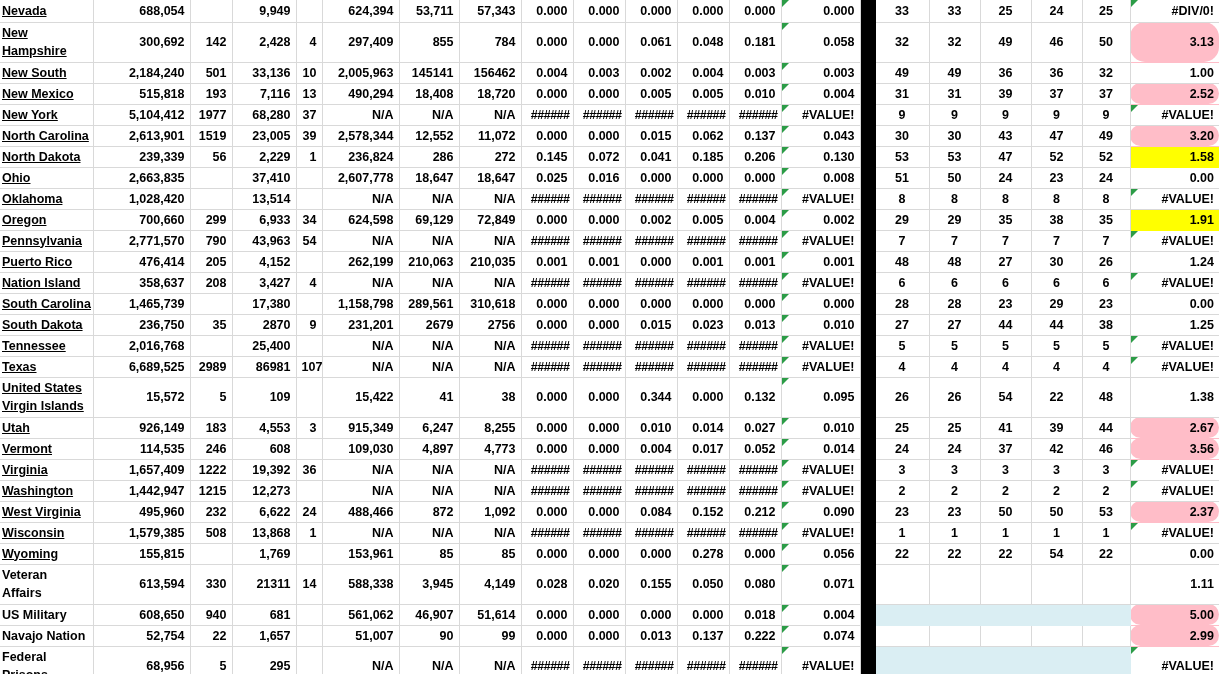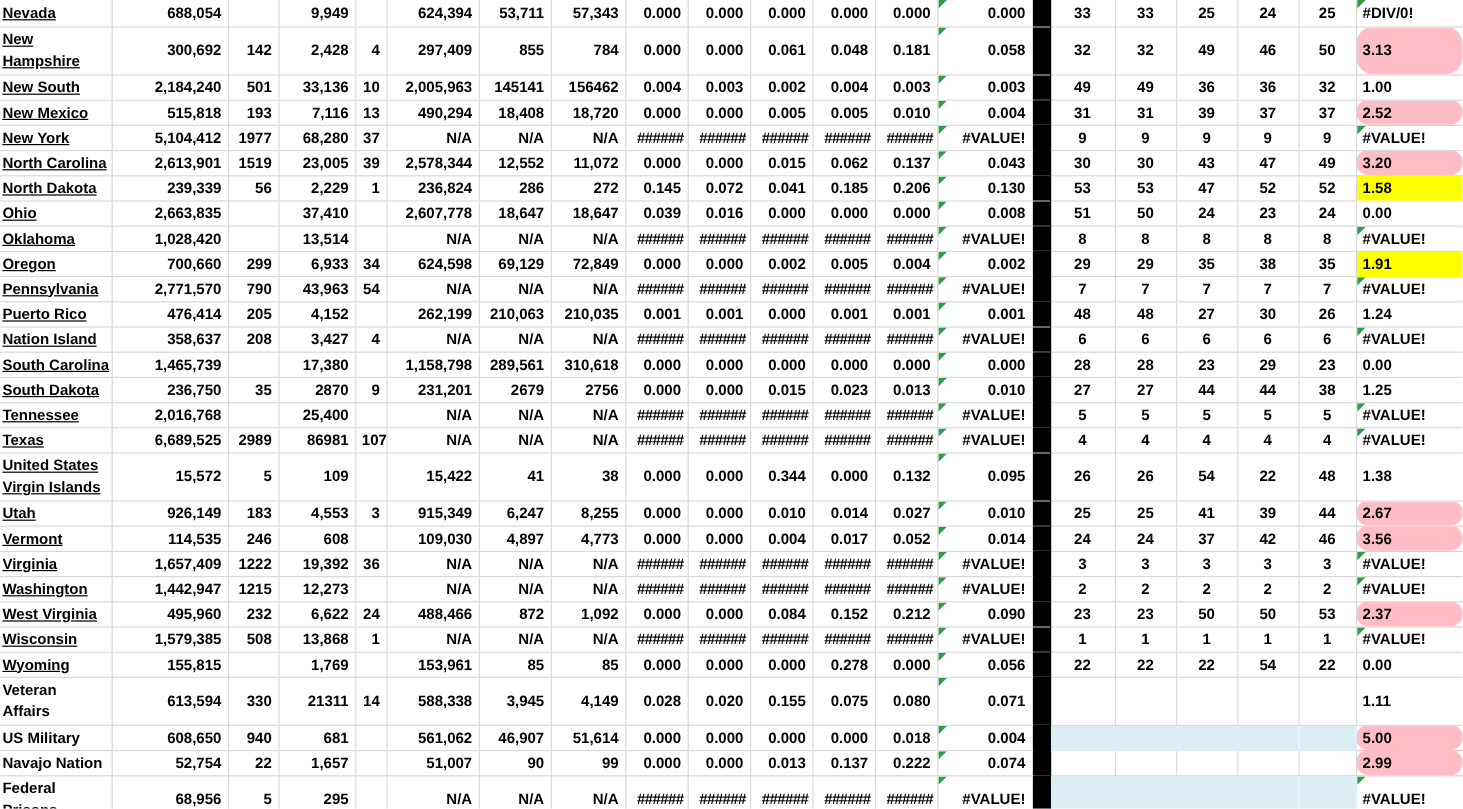--- a/index.html
+++ b/index.html
@@ -15,21 +15,21 @@
   }
   tr.rh1{height:20px;}
   tr.rh2{height:40px;}
   tr.first{height:22px;}
   td.name{text-align:left;padding:1px 2px;line-height:18px;white-space:normal;}
   td.name div{white-space:nowrap;}
   .u{text-decoration:underline;}
   td.num{text-align:right;}
   td.hash{letter-spacing:-0.5px;padding:0 3px;}
   td.rank{text-align:center;}
-  td.final{text-align:left;margin-top:23px;}
+  td.final{text-align:right;margin-top:23px;}
   td.divider{background:var(--divider);border-color:var(--divider);padding:0;}
   .fill-pink{background:var(--pink);border-right-color:var(--pink);border-bottom-color:var(--pink);border-radius:15px;}
   .fill-yellow{background:var(--yellow);border-right-color:var(--yellow);border-bottom-color:var(--yellow);}
   .fill-blue{background:var(--blue);border-right-color:var(--blue);border-bottom-color:var(--blue);}
   .flag::before{
     content:"";position:absolute;top:0;left:0;width:0;height:0;
     border-top:7px solid var(--green);border-right:7px solid transparent;
   }
   td:last-child{border-right:none;}
 </style>
@@ -242,21 +242,21 @@
           <td class="name">
             <div class="u">Ohio</div>
           </td>
           <td class="num">2,663,835</td>
           <td class="num"></td>
           <td class="num">37,410</td>
           <td class="num"></td>
           <td class="num">2,607,778</td>
           <td class="num">18,647</td>
           <td class="num">18,647</td>
-          <td class="num">0.039</td>
+          <td class="num">0.025</td>
           <td class="num">0.016</td>
           <td class="num">0.000</td>
           <td class="num">0.000</td>
           <td class="num">0.000</td>
           <td class="num flag">0.008</td>
           <td class="divider"></td>
           <td class="rank">51</td>
           <td class="rank">50</td>
           <td class="rank">24</td>
           <td class="rank">23</td>
@@ -697,21 +697,21 @@
           <td class="num">613,594</td>
           <td class="num">330</td>
           <td class="num">21311</td>
           <td class="num">14</td>
           <td class="num">588,338</td>
           <td class="num">3,945</td>
           <td class="num">4,149</td>
           <td class="num">0.028</td>
           <td class="num">0.020</td>
           <td class="num">0.155</td>
-          <td class="num">0.075</td>
+          <td class="num">0.050</td>
           <td class="num">0.080</td>
           <td class="num flag">0.071</td>
           <td class="divider"></td>
           <td class="rank"></td>
           <td class="rank"></td>
           <td class="rank"></td>
           <td class="rank"></td>
           <td class="rank"></td>
           <td class="final">1.11</td>
         </tr>

